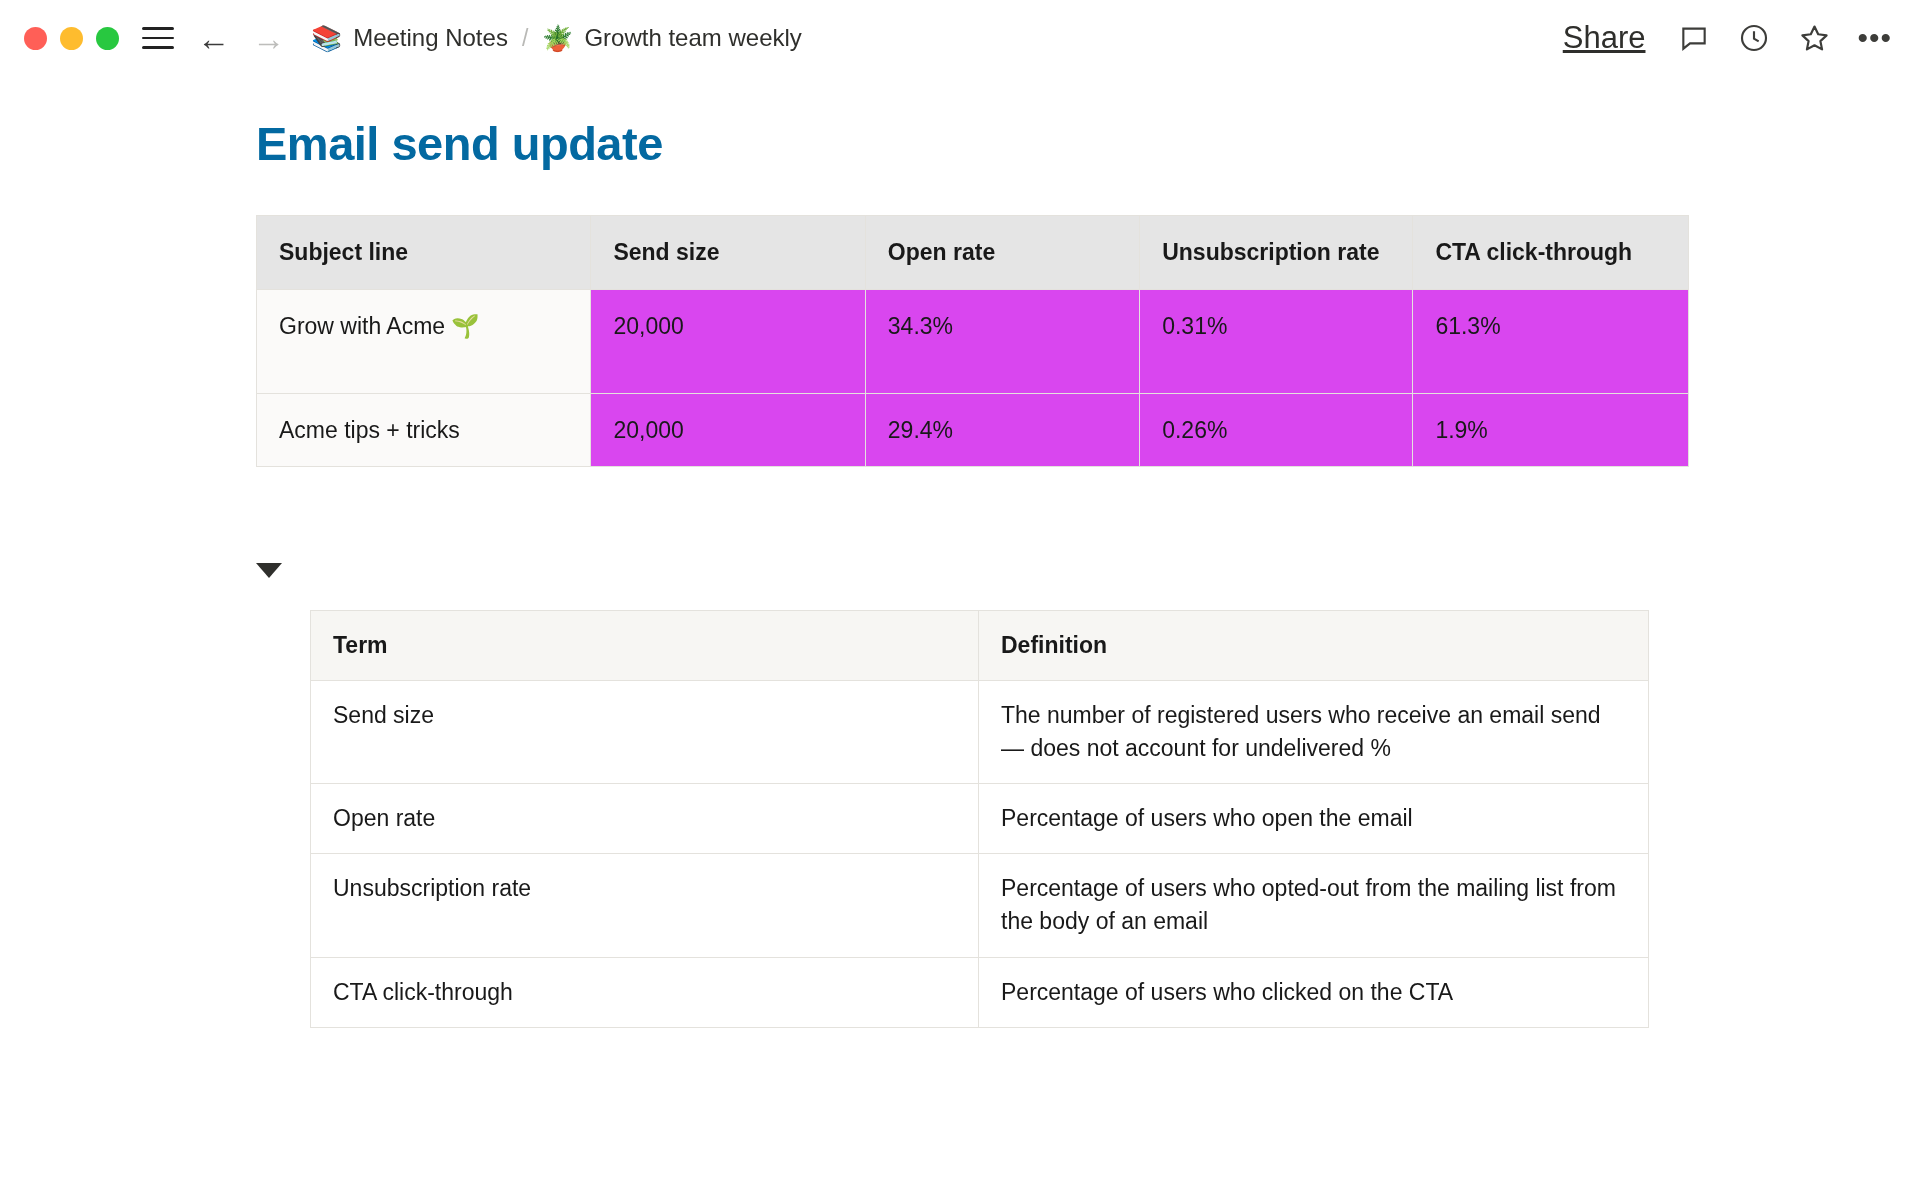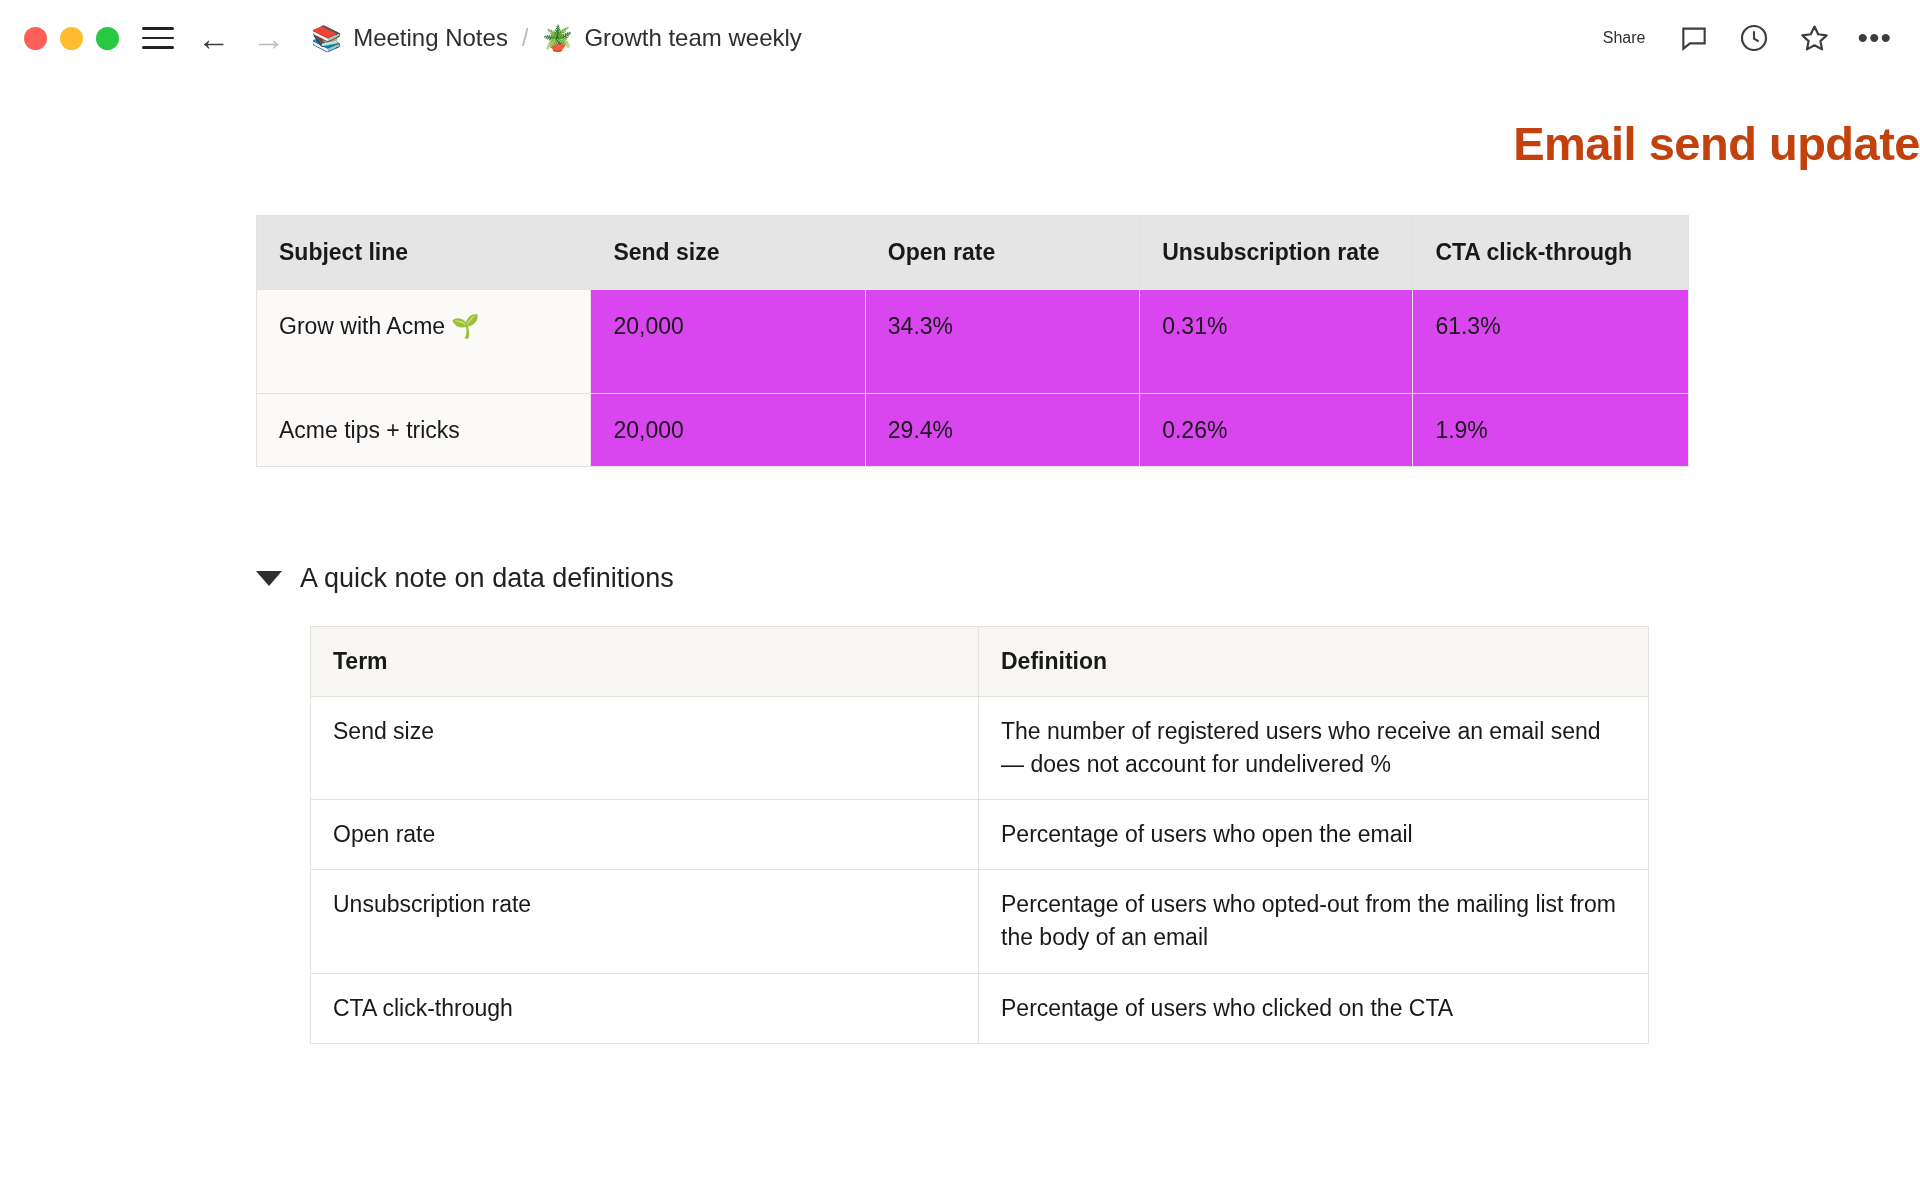--- a/index.html
+++ b/index.html
@@ -59,35 +59,34 @@
   }
   .crumb { display: flex; align-items: center; gap: 11px; cursor: pointer; }
   .crumb .emoji { font-size: 25px; line-height: 1; }
   .crumb-sep { color: #b9b9b6; font-size: 23px; padding: 0 4px; }
 
   .tb-right {
     position: absolute;
     right: 28px; top: 0; height: 76px;
     display: flex; align-items: center; gap: 26px;
   }
-  .share-btn { font-size: 16px; color: #2f2f2c; cursor: pointer; padding: 4px 6px; }
+  .share-btn { font-size: 31px; color: #2f2f2c; cursor: pointer; padding: 4px 6px; text-decoration: underline; }
   .tb-icon { width: 34px; height: 34px; color: #3d3d3a; cursor: pointer; display:flex; align-items:center; justify-content:center;}
   .dots-icon { font-size: 30px; letter-spacing: 1px; color: #3d3d3a; cursor: pointer; }
 
   
   .page {
     padding: 16px 0 0 0;
   }
   .page-title {
     font-size: 47px;
     font-weight: 700;
     letter-spacing: -0.5px;
-    color: #c2410c;
+    color: #0369a1;
     margin: 24px 0 0 256px;
-    text-align: right;
   }
 
   
   .main-table-wrap { margin: 44px 0 0 256px; width: 1433px; }
   table { border-collapse: collapse; table-layout: fixed; width: 100%; }
   .main-table th, .main-table td {
     border: 1px solid #e4e2dd;
     text-align: left;
     vertical-align: top;
     padding: 20px 22px;
@@ -229,21 +228,20 @@
           <td>29.4%</td>
           <td>0.26%</td>
           <td>1.9%</td>
         </tr>
       </tbody>
     </table>
   </div>
 
   <div class="toggle-row">
     <div class="toggle-tri"></div>
-    <div class="toggle-label">A quick note on data definitions</div>
   </div>
 
   <div class="def-table-wrap">
     <table class="def-table">
       <colgroup>
           <col class="def-col-term">
           <col class="def-col-def">
         </colgroup>
       <thead>
         <tr>

